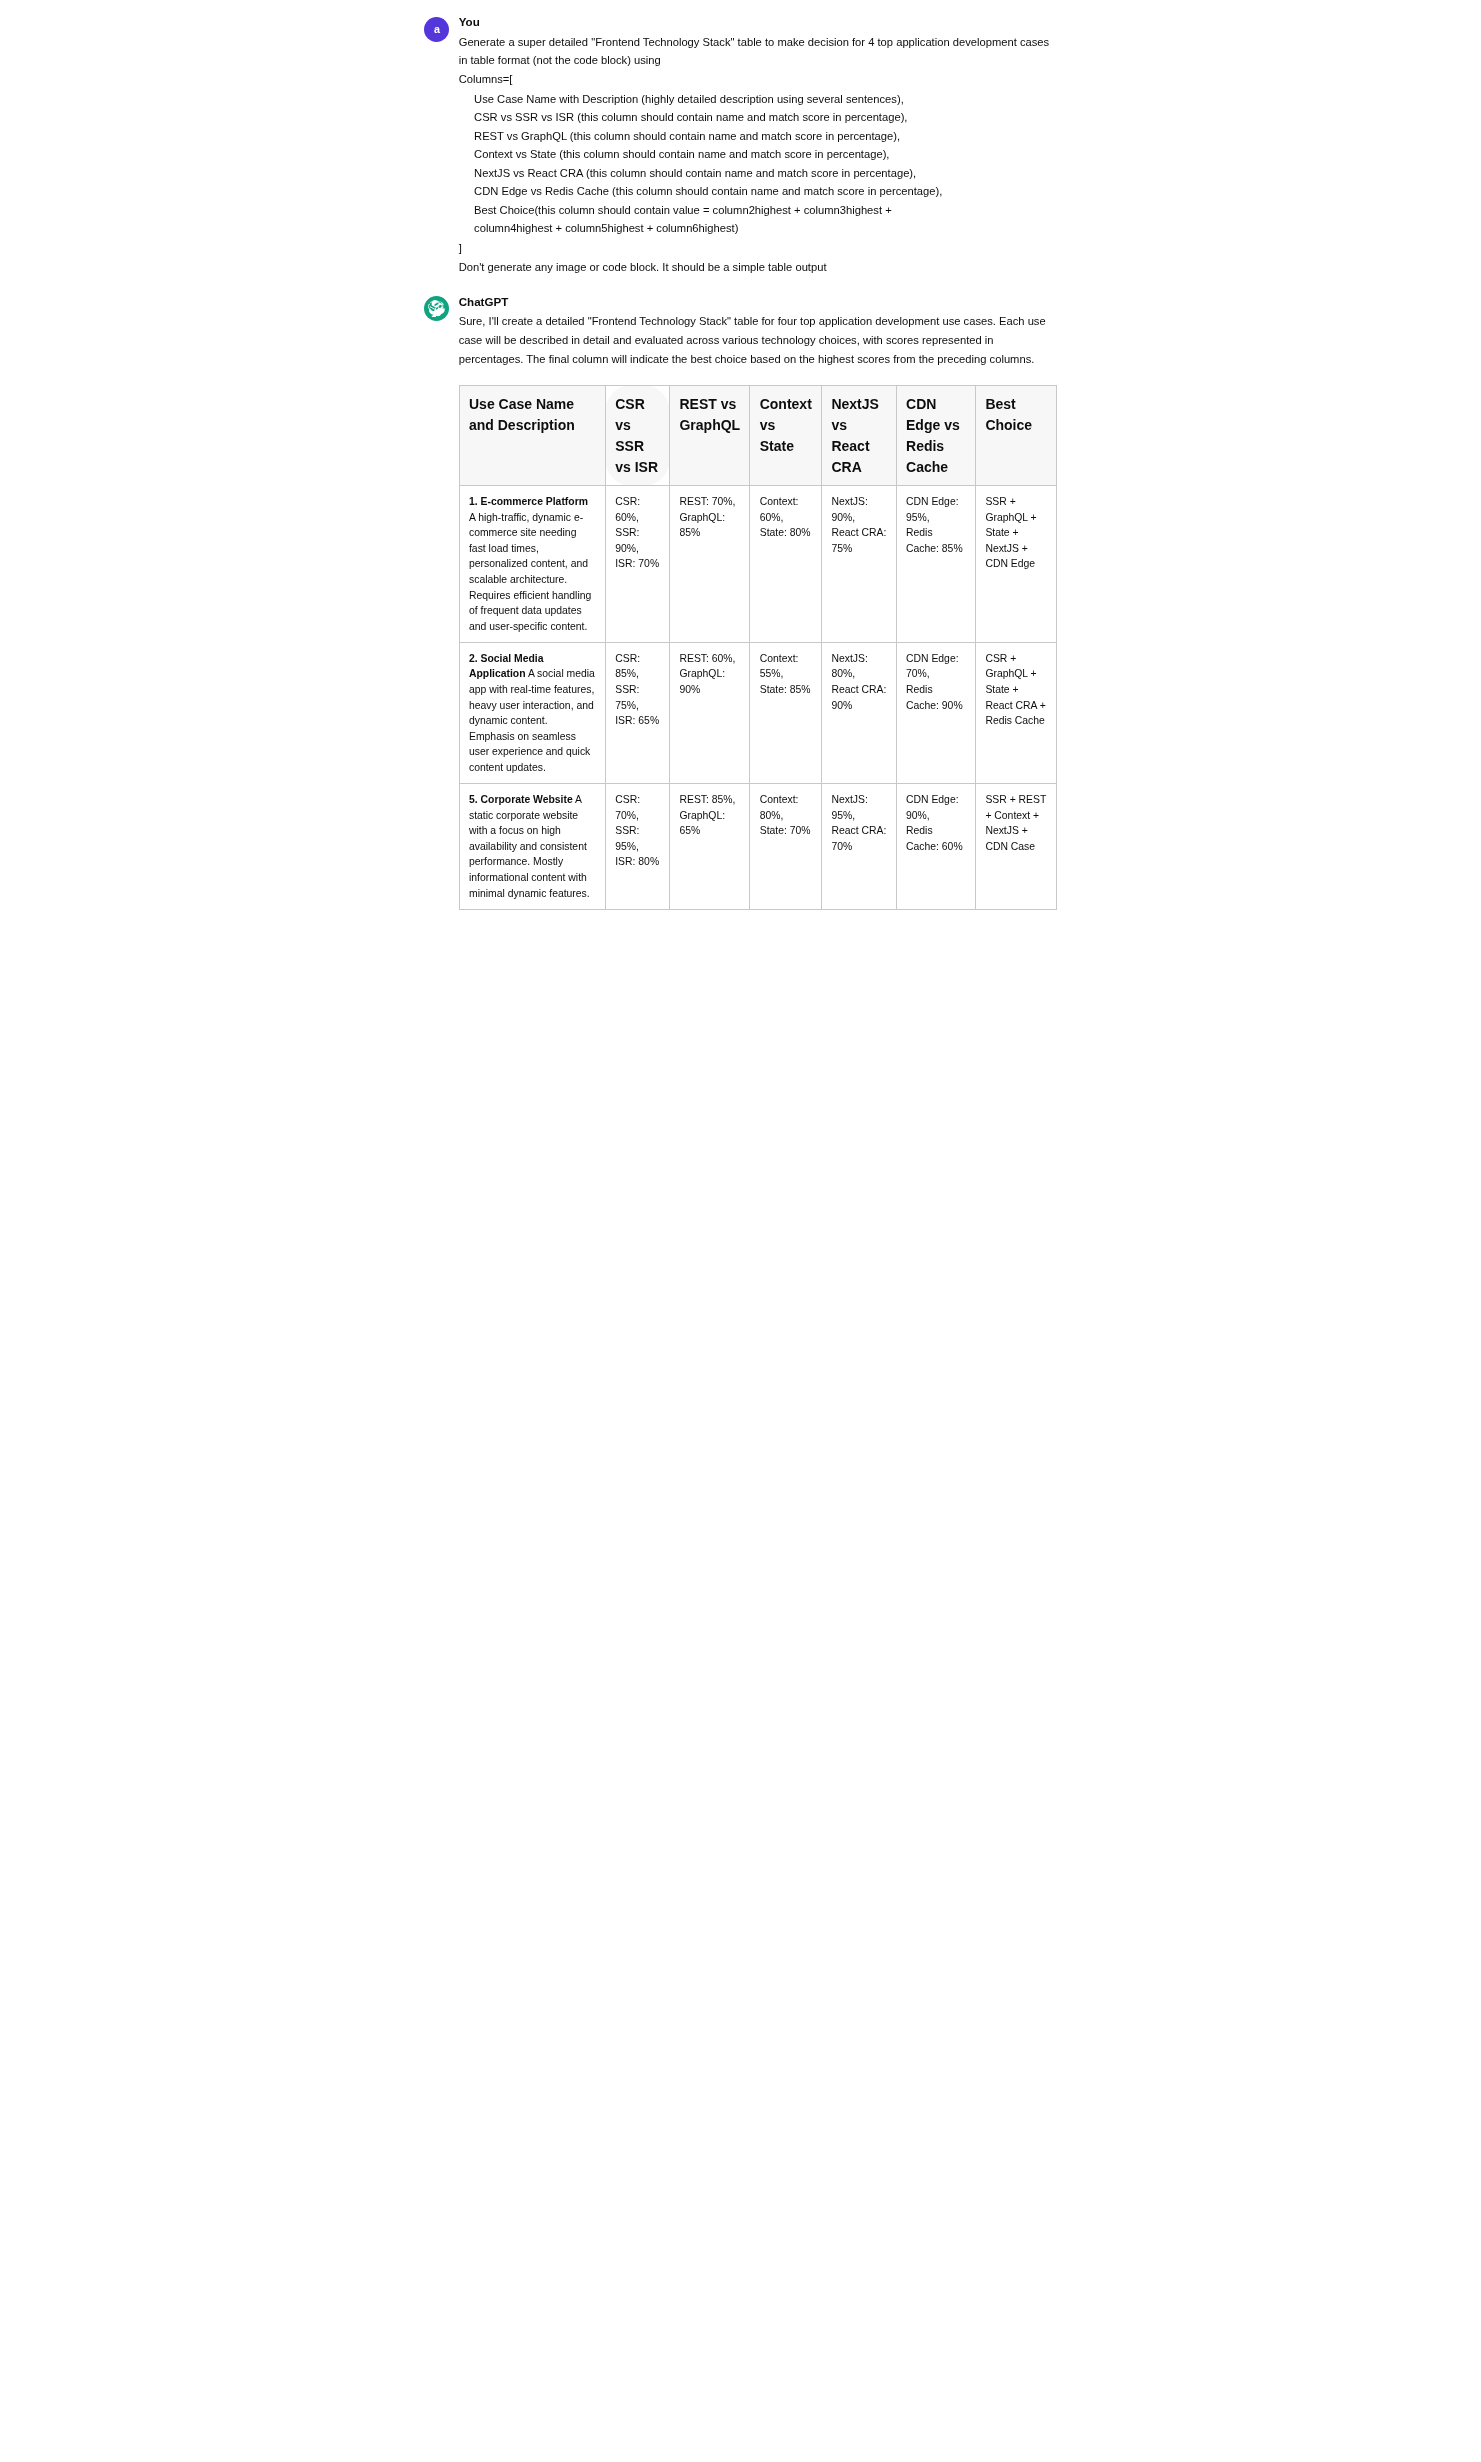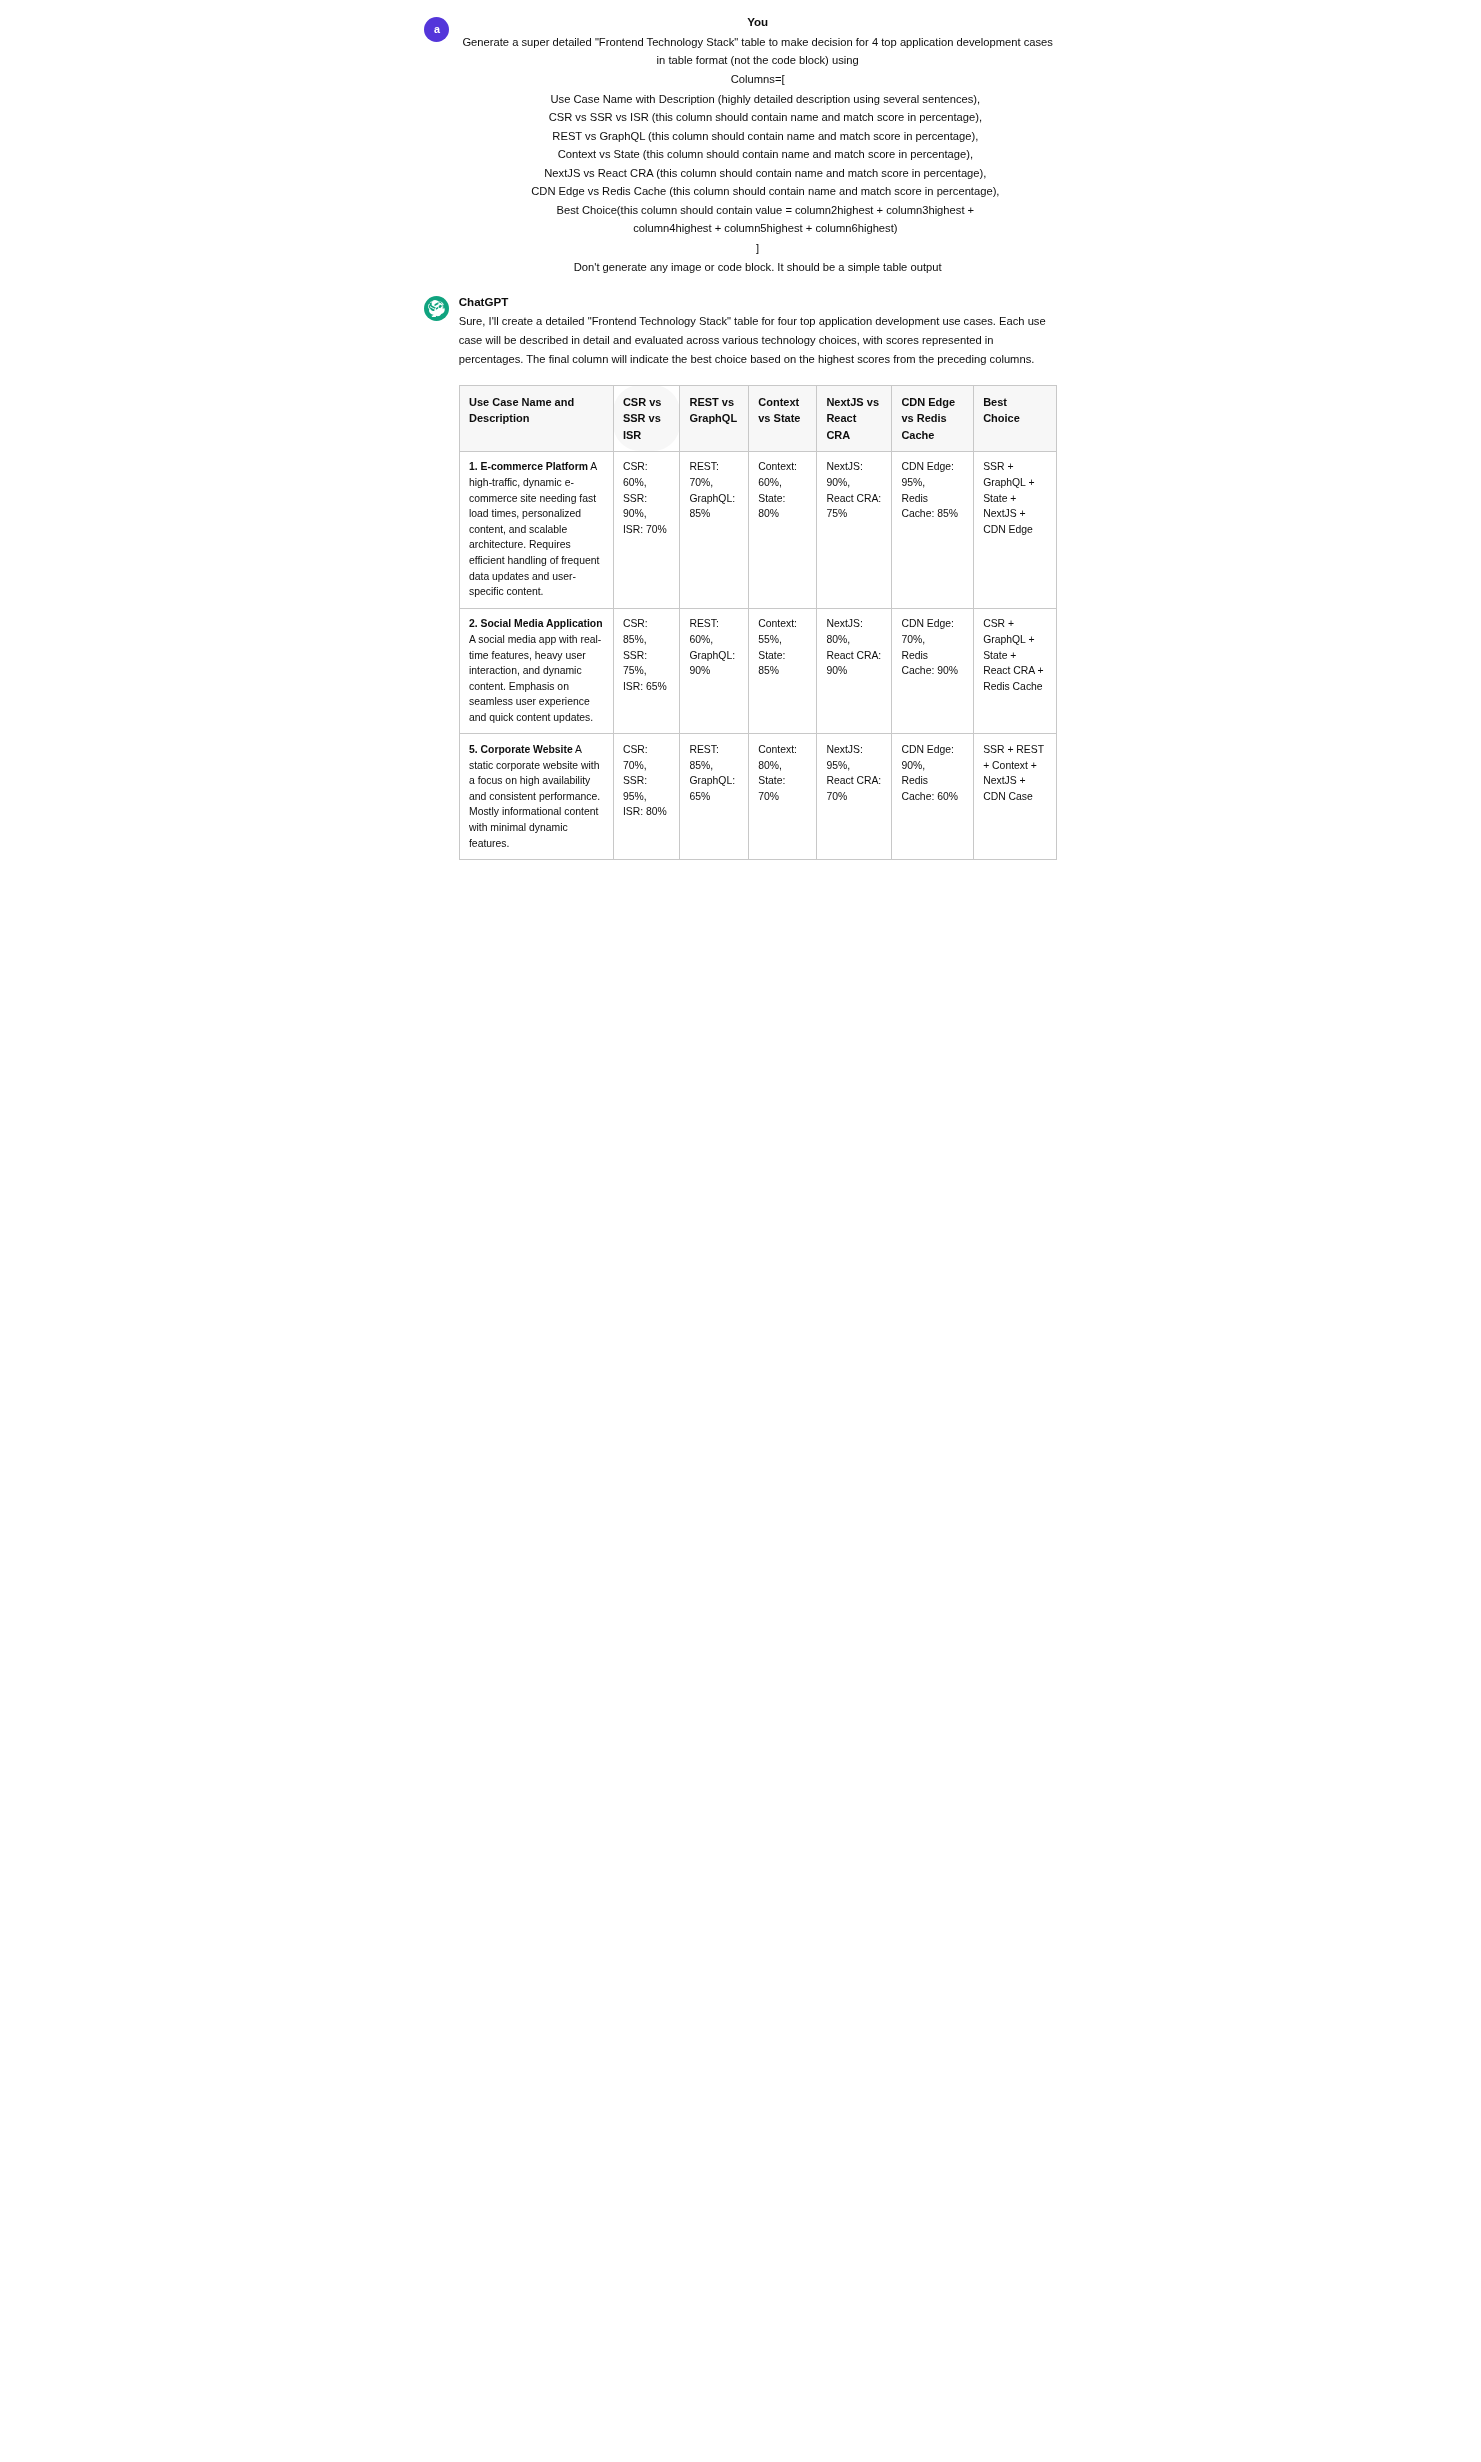--- a/index.html
+++ b/index.html
@@ -40,21 +40,20 @@
       font-weight: 600;
       display: flex;
       align-items: center;
       justify-content: center;
       flex-shrink: 0;
       margin-top: 1.5px;
     }
 
     .user-content {
       flex: 1;
-      text-align: center;
     }
 
     .user-name {
       font-weight: 700;
       font-size: 11.6px;
       margin-bottom: 4.6px;
     }
 
     .user-text {
       font-size: 11.2px;
@@ -118,21 +117,21 @@
     .tech-table th, .tech-table td {
       border: 0.8px solid #c8c8c8;
       padding: 7.7px 9.3px;
       vertical-align: top;
       text-align: left;
     }
 
     .tech-table thead th {
       background: #f7f7f7;
       font-weight: 700;
-      font-size: 11px;
+      font-size: 14px;
     }
 
     .tech-table tbody tr td:first-child {
       font-size: 10.4px;
     }
 
     .tech-table tbody tr td:first-child strong {
       font-weight: 700;
     }
 

